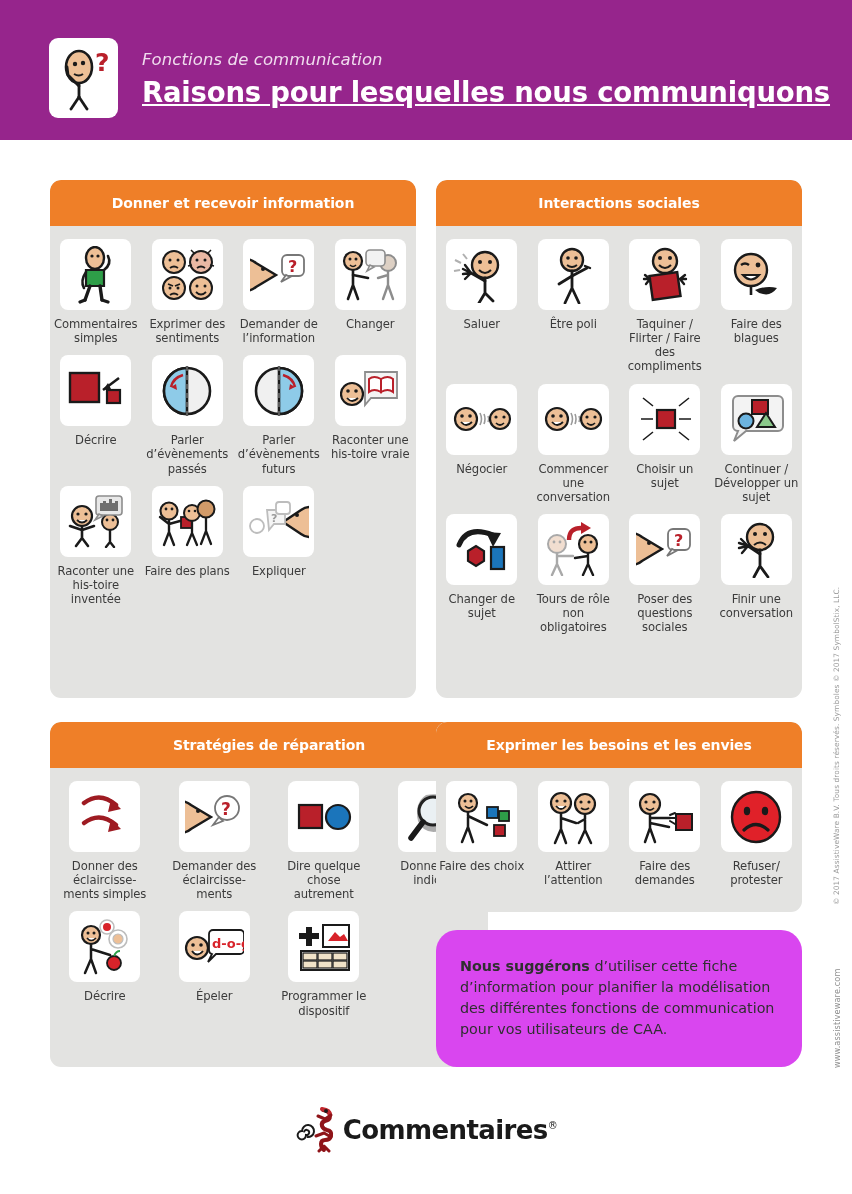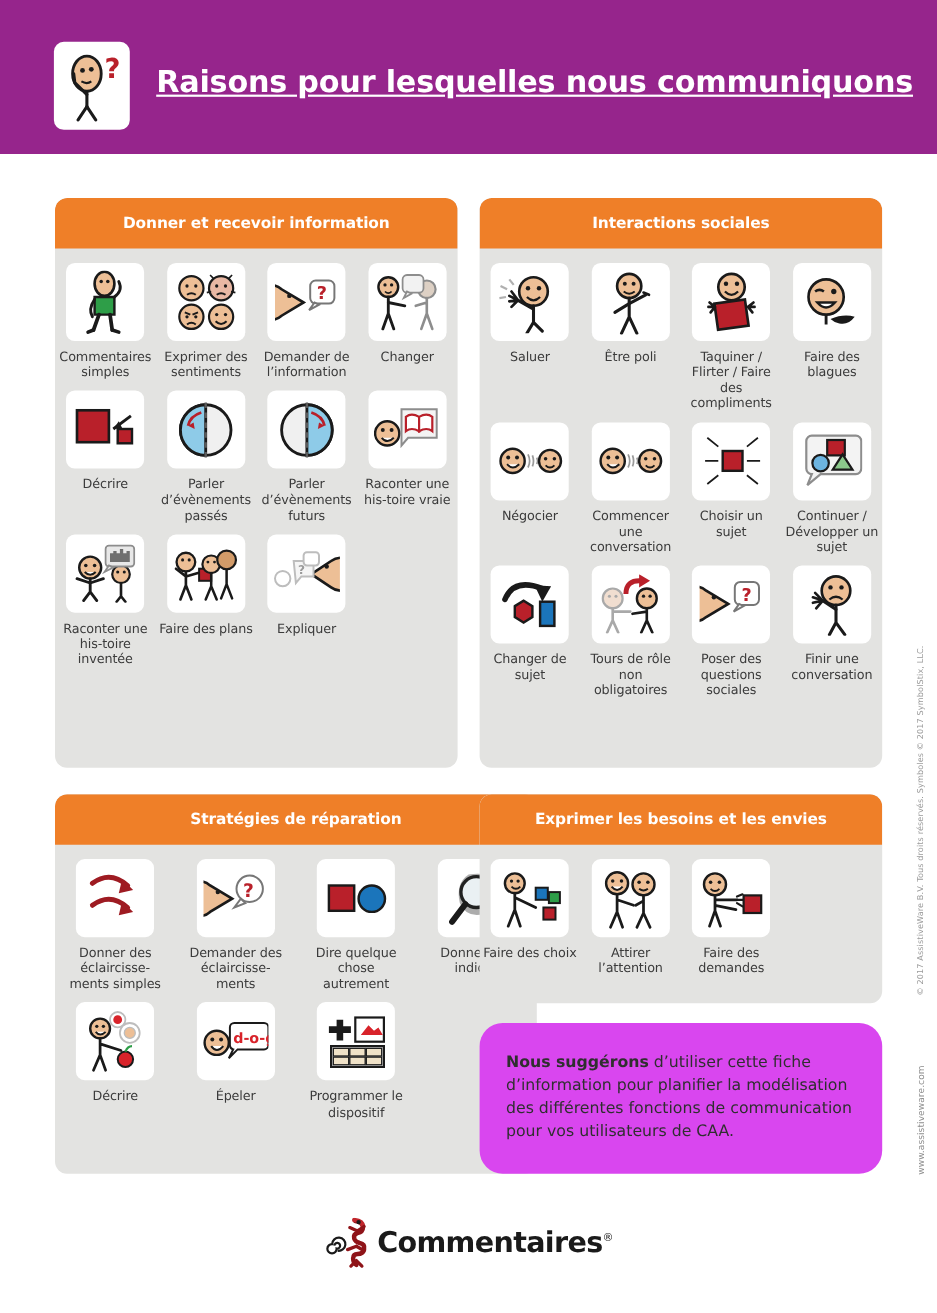--- a/index.html
+++ b/index.html
@@ -126,20 +126,21 @@
       <circle cx="28" cy="18" r="2.2" fill="#1a1a1a"></circle>
       <path d="M19 29 q5 3 9 0" stroke="#1a1a1a" stroke-width="2" fill="none"></path>
       <path d="M24 38 L24 52" stroke="#1a1a1a" stroke-width="2.8" fill="none"></path>
       <path d="M24 41 L13 30 L12 22" stroke="#1a1a1a" stroke-width="2.8" fill="none" stroke-linecap="round"></path>
       <path d="M24 52 L16 64" stroke="#1a1a1a" stroke-width="2.8" fill="none" stroke-linecap="round"></path>
       <path d="M24 52 L32 64" stroke="#1a1a1a" stroke-width="2.8" fill="none" stroke-linecap="round"></path>
       <text x="40" y="26" font-family="DejaVu Sans, sans-serif" font-size="25" font-weight="bold" fill="#b9202a">?</text>
     </svg>
   </div>
   <div class="header-text">
+    <div class="kicker">Fonctions de communication</div>
     <div class="title">Raisons pour lesquelles nous communiquons</div>
   </div>
 </div>
 
 <div class="panel" id="panel-info">
   <div class="panel-head">
     <span>Donner et recevoir information</span>
   </div>
   <div class="grid">
 
@@ -668,20 +669,31 @@
             <circle cx="18" cy="12" r="1.6" fill="#1a1a1a"></circle>
           <path d="M10 18 q4 4 8 0" stroke="#1a1a1a" stroke-width="1.7" fill="none"></path>
           <path d="M14 24 L14 38 M14 38 L9 52 M14 38 L19 52 M14 28 L34 28 M14 33 L33 37" stroke="#1a1a1a" stroke-width="2.5" fill="none" stroke-linecap="round"></path>
           <path d="M34 25 l5 -2 M34 28 l6 0 M34 31 l5 3" stroke="#1a1a1a" stroke-width="2" stroke-linecap="round"></path>
           <rect x="40" y="24" width="16" height="16" fill="#b9202a" stroke="#1a1a1a" stroke-width="2"></rect>
         </svg>
       </div>
       <div class="cap">Faire des demandes</div>
     </div>
 
+    <div class="cell">
+      <div class="tile">
+        <svg width="54" height="54" viewBox="0 0 54 54">
+          <ellipse cx="27" cy="27" rx="24" ry="25" fill="#e02129" stroke="#1a1a1a" stroke-width="2.4"></ellipse>
+          <ellipse cx="18" cy="21" rx="3.2" ry="4.2" fill="#1a1a1a"></ellipse>
+          <ellipse cx="36" cy="21" rx="3.2" ry="4.2" fill="#1a1a1a"></ellipse>
+          <path d="M15 40 q12 -11 24 0" stroke="#1a1a1a" stroke-width="3.2" fill="none" stroke-linecap="round"></path>
+        </svg>
+      </div>
+      <div class="cap">Refuser/ protester</div>
+    </div>
 
   </div>
 </div>
 
 <div class="suggest">
   <p><b>Nous suggérons</b><span> d’utiliser cette fiche d’information pour planifier la modélisation des différentes fonctions de communication pour vos utilisateurs de CAA.</span></p>
 </div>
 
 <div class="side-note">
   <div class="vtext" id="copyright-text">© 2017 AssistiveWare B.V. Tous droits réservés. Symboles © 2017 SymbolStix, LLC.</div>

